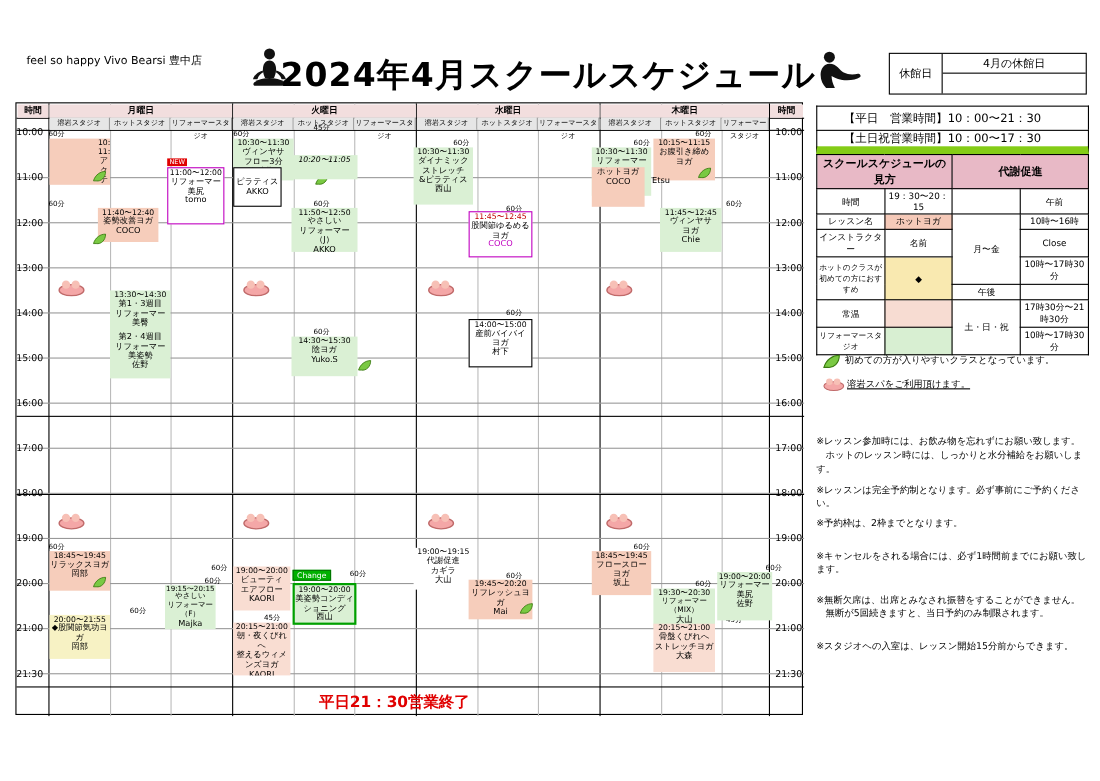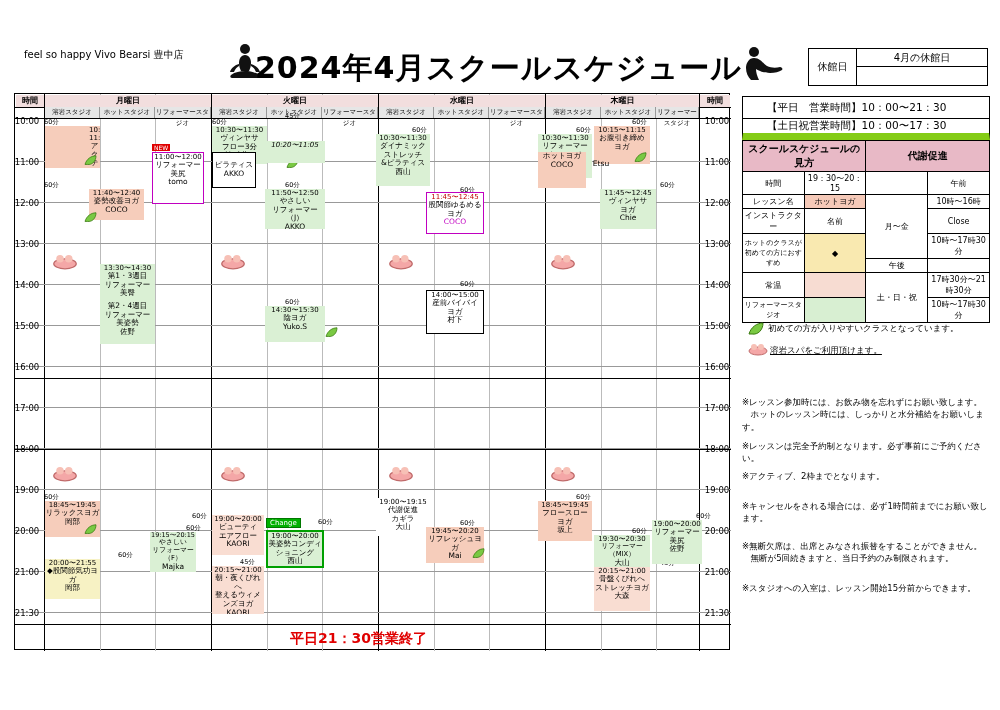--- a/index.html
+++ b/index.html
@@ -187,21 +187,21 @@
         <ellipse cx="10" cy="11" rx="9" ry="4" fill="#f4a7a7" stroke="#c06a6a"></ellipse>
         <circle cx="6" cy="7" r="3" fill="#f7c0b6"></circle>
         <circle cx="13" cy="7" r="3" fill="#f7c0b6"></circle>
       </svg>
   </div>
   <div class="note" style="left:770px; top:344px; width:215px;text-decoration:underline;">溶岩スパをご利用頂けます。</div>
 
   <div class="note" style="left:742px; top:440px; width:250px;">※レッスンは完全予約制となります。必ず事前にご予約ください。</div>
   <div class="note" style="left:742px; top:396px; width:250px; white-space:pre-line;">※レッスン参加時には、お飲み物を忘れずにお願い致します。
 　ホットのレッスン時には、しっかりと水分補給をお願いします。</div>
-  <div class="note" style="left:742px; top:470px; width:250px;">※アクティブ、2枠までとなります。</div>
+  <div class="note" style="left:742px; top:470px; width:250px;">※予約枠は、2枠までとなります。</div>
   <div class="note" style="left:742px; top:500px; width:250px; white-space:pre-line;">※キャンセルをされる場合には、必ず1時間前までにお願い致します。</div>
   <div class="note" style="left:742px; top:540px; width:250px; white-space:pre-line;">※無断欠席は、出席とみなされ振替をすることができません。
 　無断が5回続きますと、当日予約のみ制限されます。</div>
   <div class="note" style="left:742px; top:582px; width:250px;">※スタジオへの入室は、レッスン開始15分前からできます。</div>
 
   <div class="grid">
 
     <div class="gl vline" style="left:29px;"></div>
     <div class="gl vline" style="left:196px;"></div>
     <div class="gl vline" style="left:363px;"></div>

